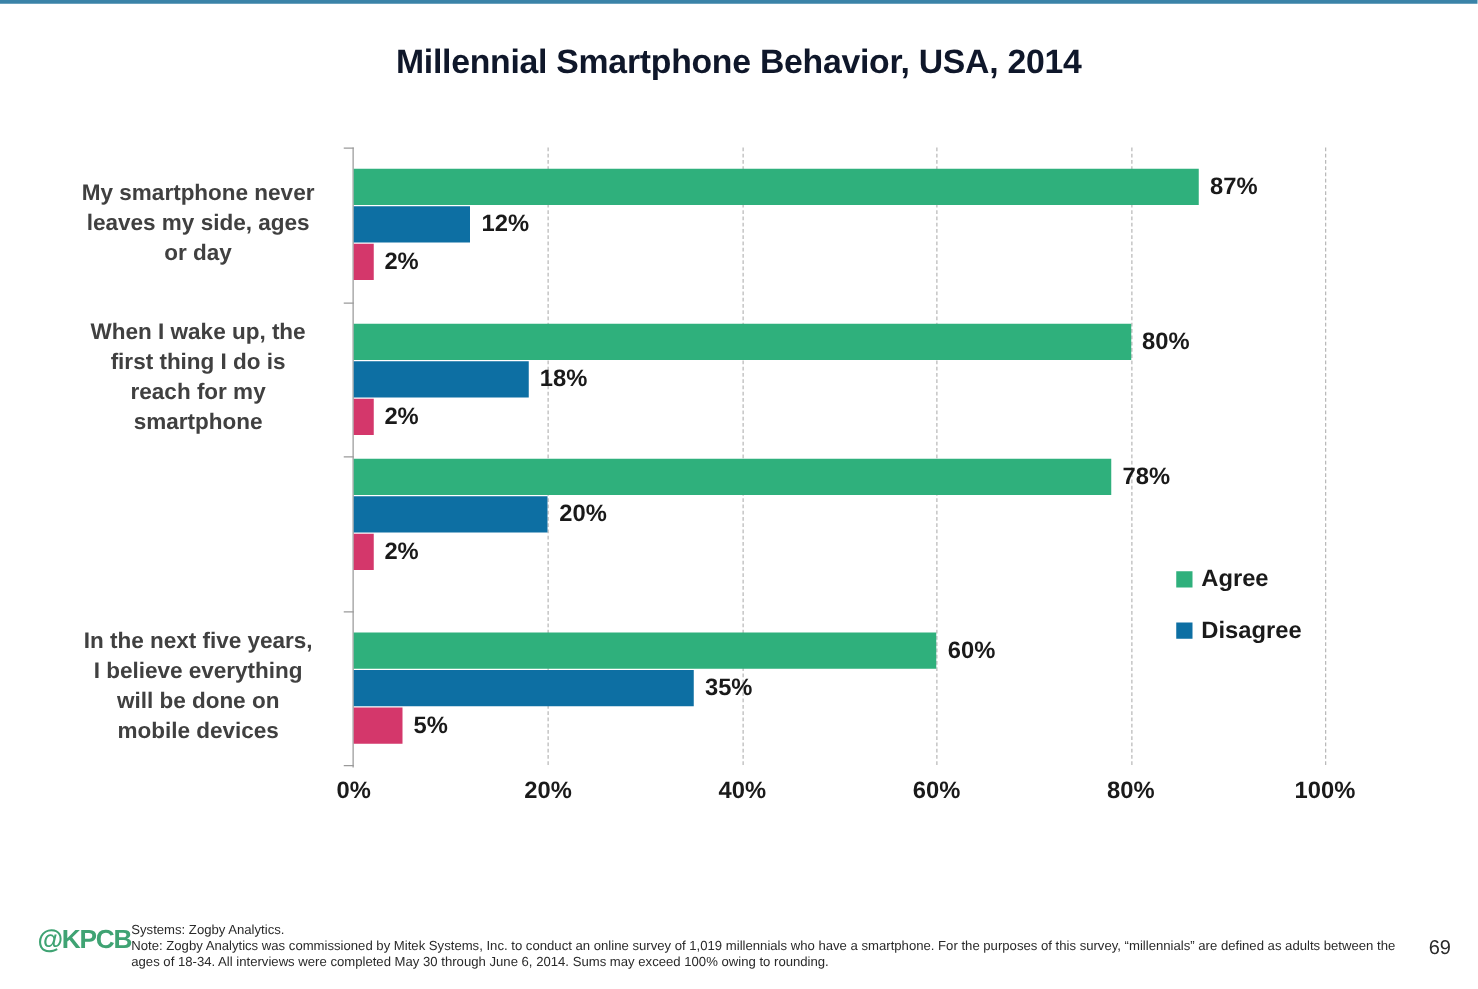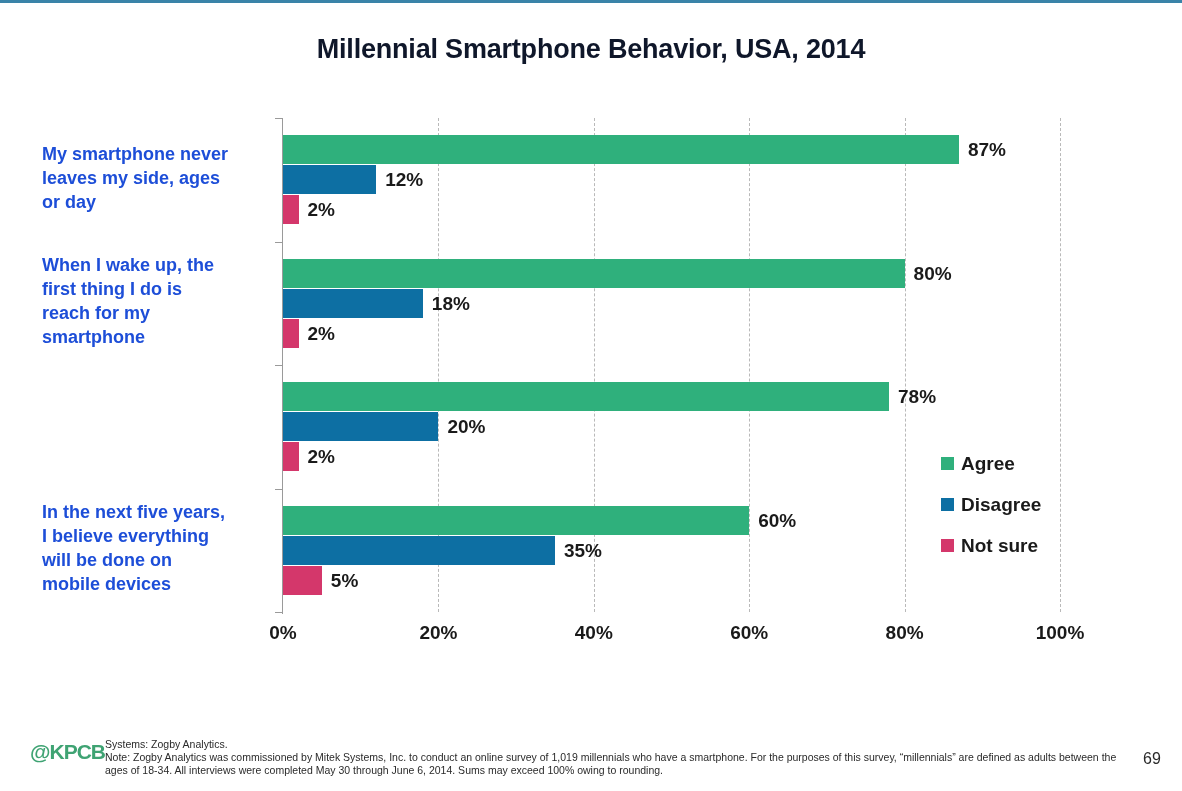--- a/index.html
+++ b/index.html
@@ -87,23 +87,24 @@
     color: #1a1a1a;
     white-space: nowrap;
     line-height: 29px;
   }
 
   
   .cat-label {
     position: absolute;
     right: 0;
     width: 233px;
+    text-align: center;
     font-size: 18px;
     font-weight: bold;
-    color: #1d4ed8;
+    color: #404040;
     line-height: 24px;
   }
   #cat-labels {
     position: absolute;
     left: 35px;
     top: 118px;
     width: 240px;
     height: 494px;
   }
 
@@ -220,21 +221,21 @@
         <div class="bar-value" style="top: 60px; left: 24.54px;">2%</div>
       </div>
       <div class="bar-group" style="top: 140.75px; height: 89px;">
         <div class="bar bar-agree" style="top: 0px; width: 621.6px; background: rgb(47, 176, 124);"></div>
         <div class="bar-value" style="top: 0px; left: 630.6px;">80%</div>
         <div class="bar bar-disagree" style="top: 30px; width: 139.86px; background: rgb(13, 111, 163);"></div>
         <div class="bar-value" style="top: 30px; left: 148.86px;">18%</div>
         <div class="bar bar-notsure" style="top: 60px; width: 15.54px; background: rgb(212, 55, 107);"></div>
         <div class="bar-value" style="top: 60px; left: 24.54px;">2%</div>
       </div>
-      <div class="bar-group" style="top: 264px; height: 89px;">
+      <div class="bar-group" style="top: 249px; height: 89px;">
         <div class="bar bar-agree" style="top: 0px; width: 606.06px; background: rgb(47, 176, 124);"></div>
         <div class="bar-value" style="top: 0px; left: 615.06px;">78%</div>
         <div class="bar bar-disagree" style="top: 30px; width: 155.4px; background: rgb(13, 111, 163);"></div>
         <div class="bar-value" style="top: 30px; left: 164.4px;">20%</div>
         <div class="bar bar-notsure" style="top: 60px; width: 15.54px; background: rgb(212, 55, 107);"></div>
         <div class="bar-value" style="top: 60px; left: 24.54px;">2%</div>
       </div>
       <div class="bar-group" style="top: 387.75px; height: 89px;">
         <div class="bar bar-agree" style="top: 0px; width: 466.2px; background: rgb(47, 176, 124);"></div>
         <div class="bar-value" style="top: 0px; left: 475.2px;">60%</div>
@@ -257,24 +258,20 @@
 
 <div id="legend">
     <div class="legend-item">
       <span class="legend-swatch" style="background: rgb(47, 176, 124);"></span>
       <span class="legend-label">Agree</span>
     </div>
     <div class="legend-item">
       <span class="legend-swatch" style="background: rgb(13, 111, 163);"></span>
       <span class="legend-label">Disagree</span>
     </div>
-    <div class="legend-item">
-      <span class="legend-swatch" style="background: rgb(212, 55, 107);"></span>
-      <span class="legend-label">Not sure</span>
-    </div>
   </div>
 
 <div id="footer">
   <div id="kpcb-logo">@KPCB</div>
   <div id="footnotes">
     <div>Systems: Zogby Analytics.</div>
     <div>Note: Zogby Analytics was commissioned by Mitek Systems, Inc. to conduct an online survey of 1,019 millennials who have a smartphone. For the purposes of this survey, “millennials” are defined as adults between the ages of 18-34. All interviews were completed May 30 through June 6, 2014. Sums may exceed 100% owing to rounding.</div>
   </div>
   <div id="page-number">69</div>
 </div>

